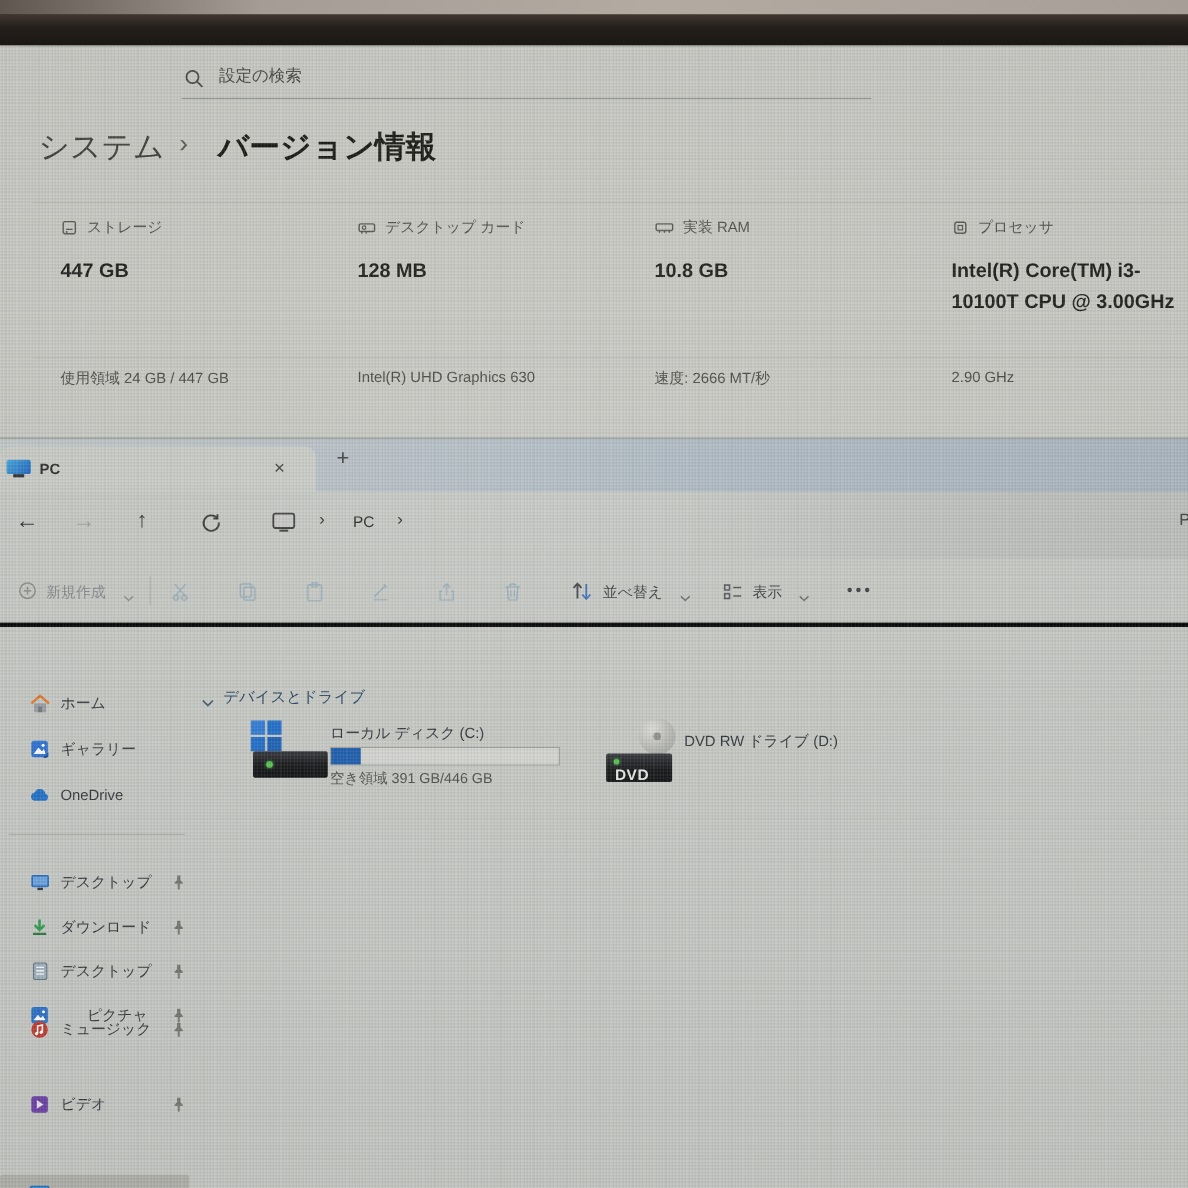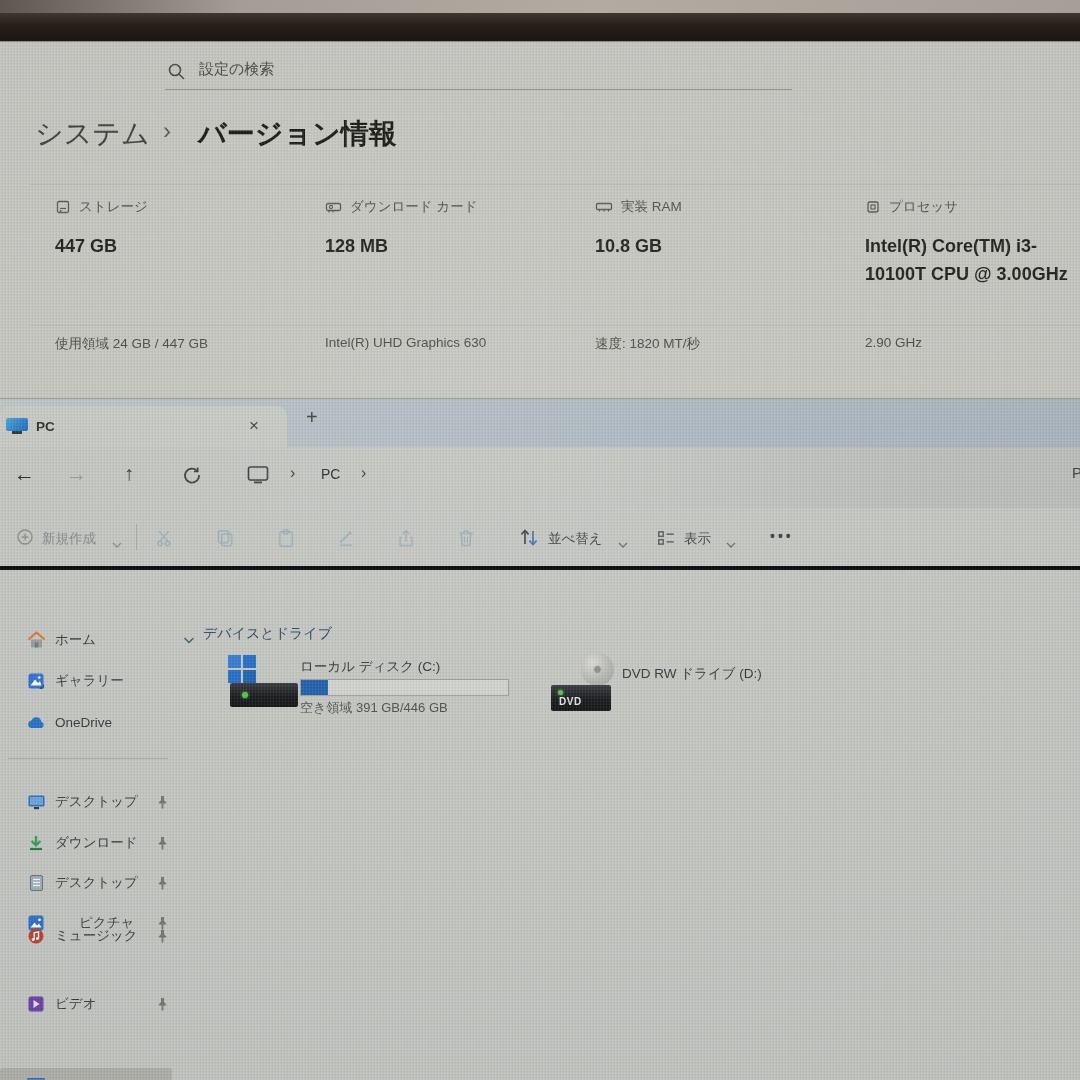--- a/index.html
+++ b/index.html
@@ -96,21 +96,21 @@
   .led{position:absolute;width:6px;height:6px;border-radius:50%;background:#55c24f;left:12px;top:9px;box-shadow:0 0 3px #55c24f;}
   .dc-name{left:300px;top:260px;}
   .cap-bar{left:300px;top:281px;width:207px;height:15px;background:#d4d5d1;border:1px solid #9c9d98;}
   .cap-fill{position:absolute;left:0;top:0;height:15px;width:27px;background:#1b5cad;}
   .dc-free{left:300px;top:301px;font-size:13px;color:#4b4d48;}
   .disc{left:581px;top:255px;width:33px;height:33px;border-radius:50%;
     background:radial-gradient(circle at 35% 30%, #dcdcd8 0,#b7b8b4 55%,#9da09b 100%);}
   .disc-hole{position:absolute;left:12px;top:12px;width:9px;height:9px;border-radius:50%;
     background:#8e908b;border:1px solid #c9cac6;box-sizing:border-box;}
   .hdd-d{left:551px;top:287px;width:60px;height:26px;}
-  .dvd-badge{position:absolute;left:8px;top:11px;font-size:10px;font-weight:bold;color:#e8e8e4;letter-spacing:.5px;}
+  .dvd-badge{position:absolute;left:8px;top:11px;font-size:14px;font-weight:bold;color:#e8e8e4;letter-spacing:.5px;}
   .hdd-d .led{width:5px;height:5px;left:7px;top:5px;}
   .dd-name{left:622px;top:267px;}
 </style>
 </head>
 <body>
 
 <div class="stage">
   <div class="abs top-strip"></div>
   <div class="abs bezel"></div>
 
@@ -144,21 +144,21 @@
       </div>
       <div class="abs card-label cx1">
         <span class="sicon">
           <svg width="17" height="16" viewBox="0 0 17 16">
               <rect x="1.5" y="4.5" width="14" height="7" rx="1.5" fill="none" stroke="#55564f" stroke-width="1.3"></rect>
               <circle cx="6" cy="8" r="1.6" fill="none" stroke="#55564f" stroke-width="1.1"></circle>
               <line x1="4" y1="11.5" x2="4" y2="13.5" stroke="#55564f" stroke-width="1.2"></line>
               <line x1="8" y1="11.5" x2="8" y2="13.5" stroke="#55564f" stroke-width="1.2"></line>
             </svg>
         </span>
-        <span>ダウンロード カード</span>
+        <span>デスクトップ カード</span>
       </div>
       <div class="abs card-label cx2">
         <span class="sicon">
           <svg width="18" height="16" viewBox="0 0 18 16">
               <rect x="1.5" y="4.5" width="15" height="6" rx="1" fill="none" stroke="#55564f" stroke-width="1.3"></rect>
               <line x1="4.5" y1="10.5" x2="4.5" y2="12.5" stroke="#55564f" stroke-width="1.2"></line>
               <line x1="9" y1="10.5" x2="9" y2="12.5" stroke="#55564f" stroke-width="1.2"></line>
               <line x1="13.5" y1="10.5" x2="13.5" y2="12.5" stroke="#55564f" stroke-width="1.2"></line>
             </svg>
         </span>
@@ -176,21 +176,21 @@
 
       <div class="abs card-value cx0">447 GB</div>
       <div class="abs card-value cx1">128 MB</div>
       <div class="abs card-value cx2">10.8 GB</div>
       <div class="abs card-value cx3">Intel(R) Core(TM) i3-10100T CPU @ 3.00GHz</div>
 
       <div class="abs setdiv2"></div>
 
       <div class="abs card-footer cx0">使用領域 24 GB / 447 GB</div>
       <div class="abs card-footer cx1">Intel(R) UHD Graphics 630</div>
-      <div class="abs card-footer cx2">速度: 1820 MT/秒</div>
+      <div class="abs card-footer cx2">速度: 2666 MT/秒</div>
       <div class="abs card-footer cx3">2.90 GHz</div>
     </section>
 
     <section class="abs explorer">
 
       <div class="abs tabbar">
         <div class="abs tab-active">
           <span class="abs tab-pc-icon">
             <span class="scr"></span>
               <span class="std"></span>

